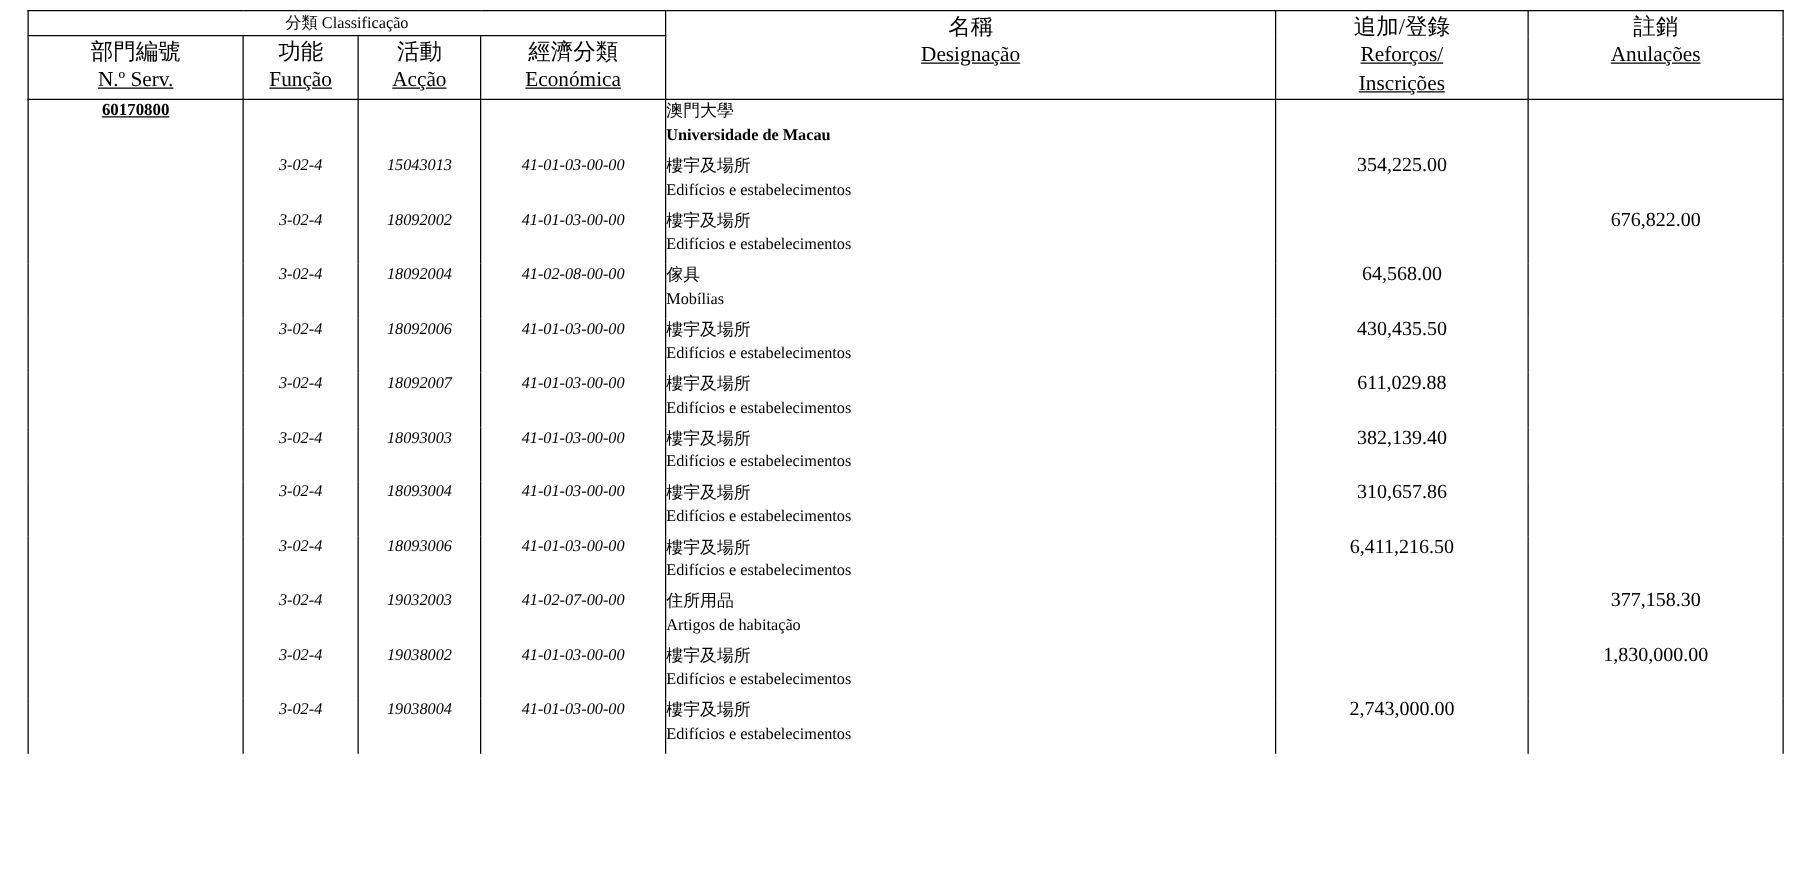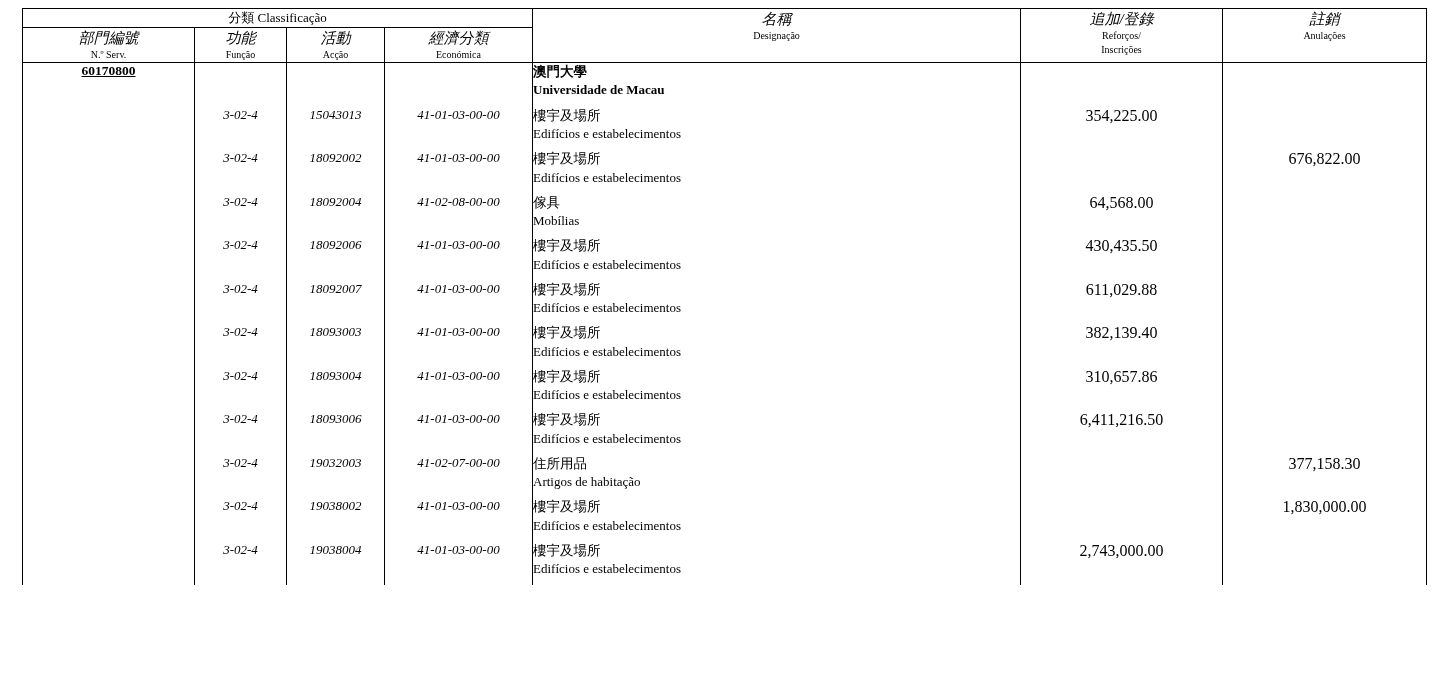--- a/index.html
+++ b/index.html
@@ -32,22 +32,22 @@
     padding: 0;
     vertical-align: top;
   }
   
   .hdr {
     text-align: center;
     font-weight: normal;
     padding: 3px 2px 4px 2px;
     line-height: 1.35;
   }
-  .hdr .zh { display: block; font-size: 15px; font-style: italic; }
-  .hdr .pt { display: block; font-size: 10px; }
+  .hdr .zh { display: block; font-size: 18px; }
+  .hdr .pt { display: block; font-size: 17px; text-decoration: underline; }
   .group-hdr {
     text-align: center;
     padding: 2px 0 3px 0;
     font-size: 13px;
   }
   
   col.c-serv { width: 172px; }
   col.c-func { width: 92px; }
   col.c-acc  { width: 98px; }
   col.c-econ { width: 148px; }
@@ -68,21 +68,21 @@
     font-size: 13px;
     padding-top: 5px;
     font-style: italic;
   }
   td.desig {
     padding: 4px 4px 3px 10px;
     line-height: 1.38;
   }
   td.desig .zh { display: block; font-size: 13.5px; }
   td.desig .pt { display: block; font-size: 13px; }
-  td.desig.title .zh { font-weight: bold; }
+  td.desig.title .zh { font-weight: normal; }
   td.desig.title .pt { font-weight: bold; }
   td.amount {
     text-align: center;
     font-size: 16px;
     padding: 4px 14px 3px 4px;
     vertical-align: bottom;
     margin-top: 12px;
   }
   tr.entity td { height: 44px; }
   tr.item td { height: 43.5px; }

